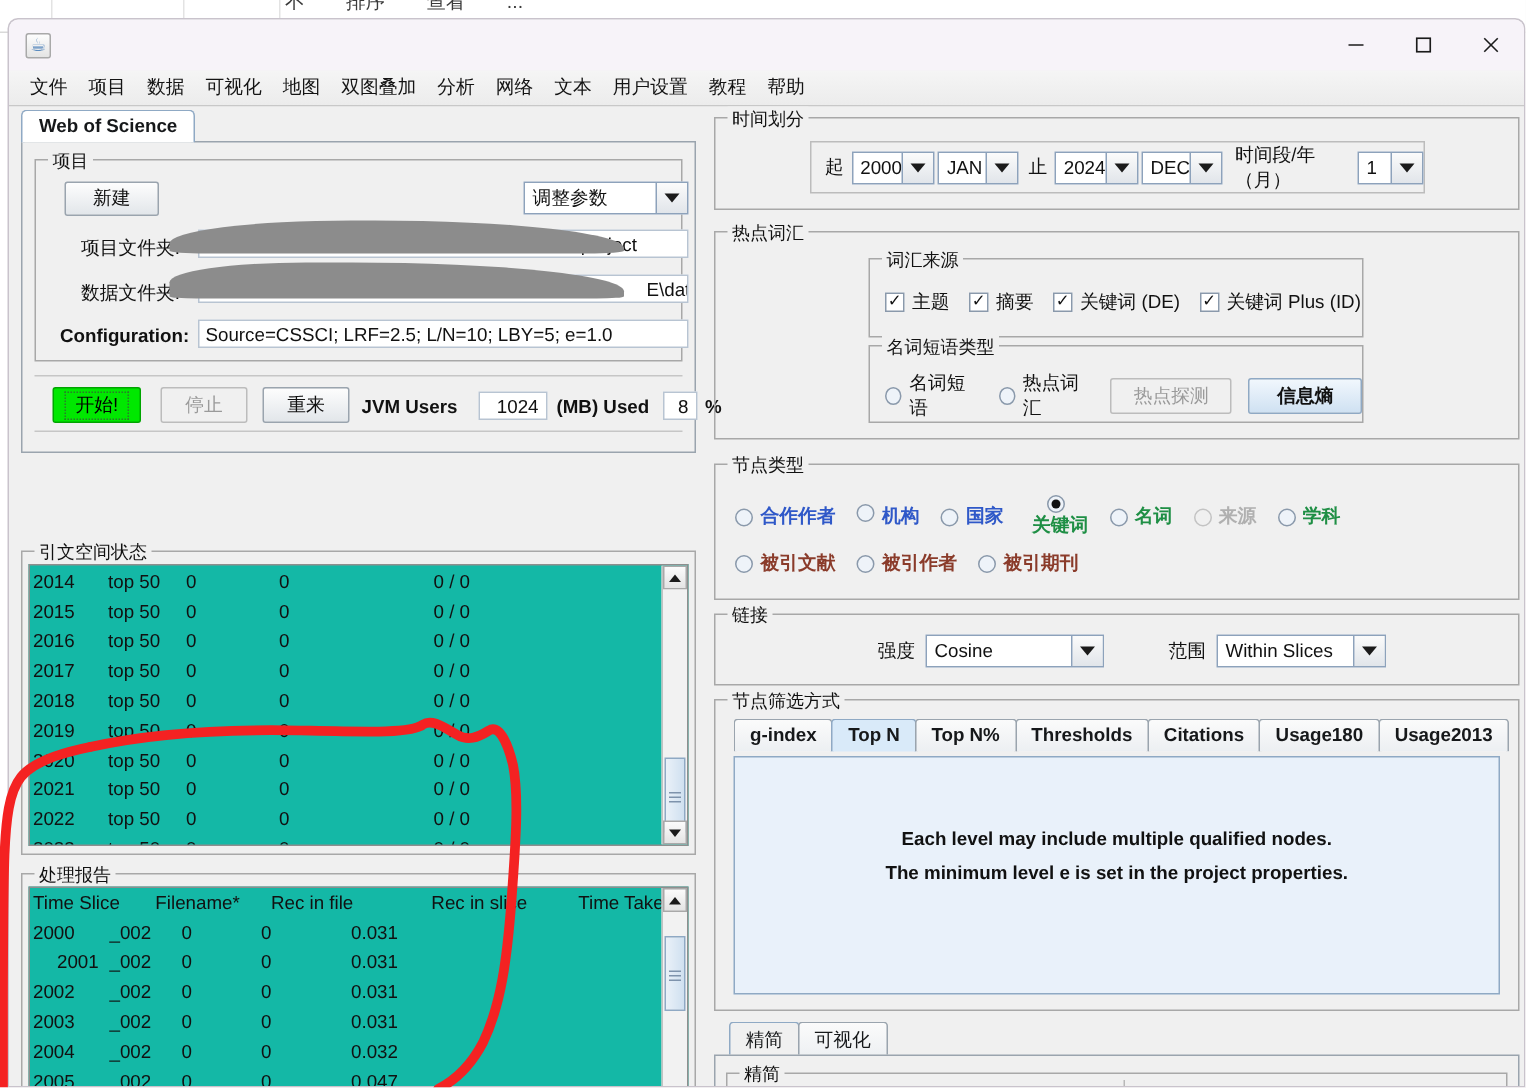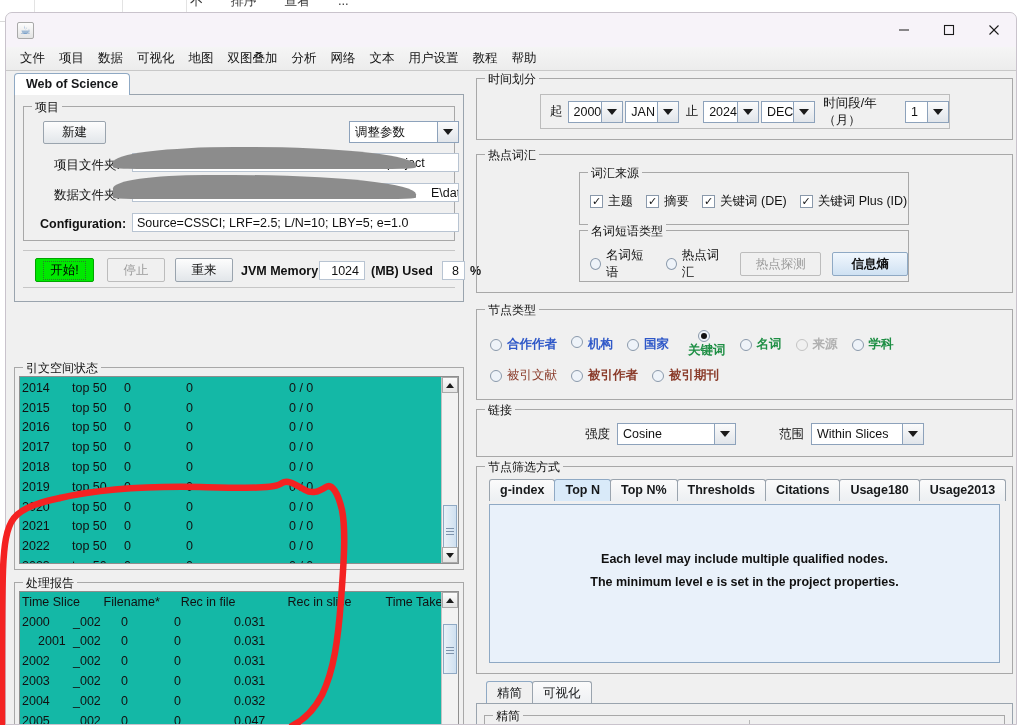--- a/index.html
+++ b/index.html
@@ -291,21 +291,21 @@
           <div class="redaction" style="left:98px; top:52px; width:303px; height:22px; border-radius:40% 55% 8% 8%/70% 85% 8% 8%;"></div>
           <div class="redaction" style="left:98px; top:80px; width:303px; height:24px; border-radius:30% 60% 6% 6%/55% 80% 6% 6%;"></div>
 
           <div style="position:absolute; left:8px; top:155px; width:432px; height:38px;
                       border-top:1px solid #c6c6c6; border-bottom:1px solid #c6c6c6;">
             <div class="btn green" style="position:absolute; left:12px; top:7px; width:59px; height:24px;">
               <span class="inner">开始!</span>
             </div>
             <div class="btn disabled" style="position:absolute; left:84px; top:7px; width:58px; height:24px;">停止</div>
             <div class="btn" style="position:absolute; left:152px; top:7px; width:58px; height:24px;">重来</div>
-            <div class="lbl b" style="position:absolute; left:218px; top:13px;">JVM Memory</div>
+            <div class="lbl b" style="position:absolute; left:218px; top:13px;">JVM Users</div>
             <div class="numfield" style="position:absolute; left:296px; top:10px; width:46px;">1024</div>
             <div class="lbl b" style="position:absolute; left:348px; top:13px;">(MB) Used</div>
             <div class="numfield" style="position:absolute; left:419px; top:10px; width:23px;">8</div>
             <div class="lbl b" style="position:absolute; left:447px; top:13px;">%</div>
           </div>
         </div>
 
         <div class="group" style="left:8px; top:296px; width:450px; height:203px;">
           <div class="glabel">引文空间状态</div>
           <div class="listbox" style="position:absolute; left:4px; top:8px; right:4px; bottom:5px;">
@@ -586,21 +586,21 @@
                 <span class="lbl" style="margin-left: 5px; color: rgb(176, 176, 176); font-weight: bold;">来源</span>
               </span>
               <span style="display: inline-flex; align-items: center; margin-right: 14px;">
                 <i class="rd"></i>
                 <span class="lbl" style="margin-left: 5px; color: rgb(31, 143, 69); font-weight: bold;">学科</span>
               </span>
             </div>
           <div id="node-row2" style="position:absolute; left:13px; top:57px; display:flex; align-items:center;">
               <span style="display: inline-flex; align-items: center; margin-right: 14px;">
                 <i class="rd"></i>
-                <span class="lbl" style="margin-left: 5px; color: rgb(138, 59, 42); font-weight: normal;">被引文献</span>
+                <span class="lbl" style="margin-left: 5px; color: rgb(138, 59, 42); font-weight: bold;">被引文献</span>
               </span>
               <span style="display: inline-flex; align-items: center; margin-right: 14px;">
                 <i class="rd"></i>
                 <span class="lbl" style="margin-left: 5px; color: rgb(138, 59, 42); font-weight: bold;">被引作者</span>
               </span>
               <span style="display: inline-flex; align-items: center; margin-right: 14px;">
                 <i class="rd"></i>
                 <span class="lbl" style="margin-left: 5px; color: rgb(138, 59, 42); font-weight: bold;">被引期刊</span>
               </span>
             </div>

